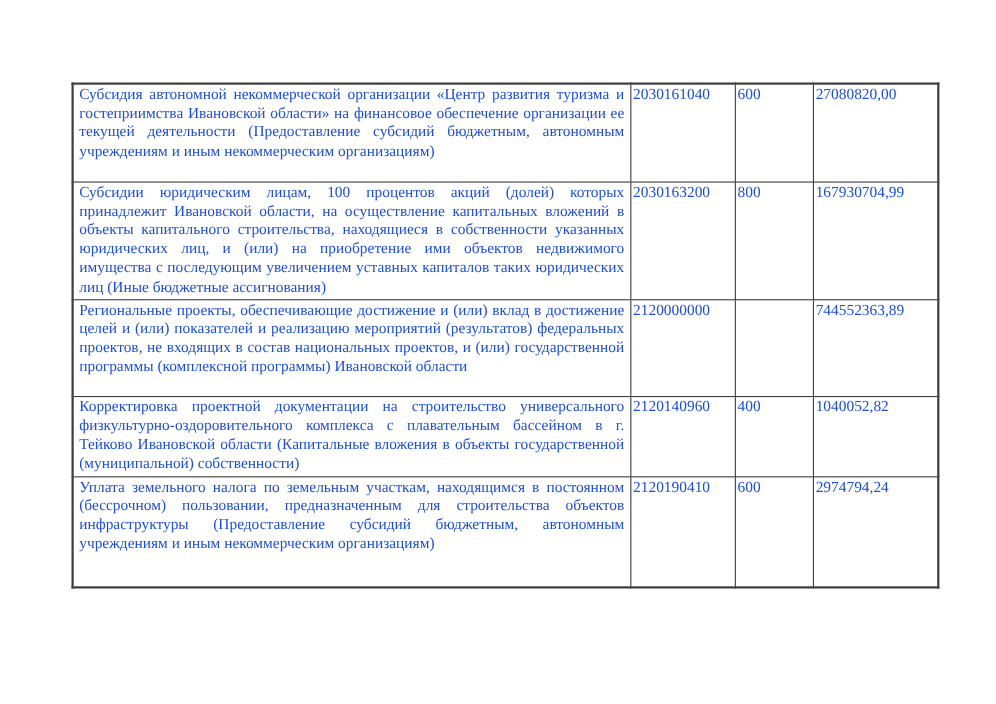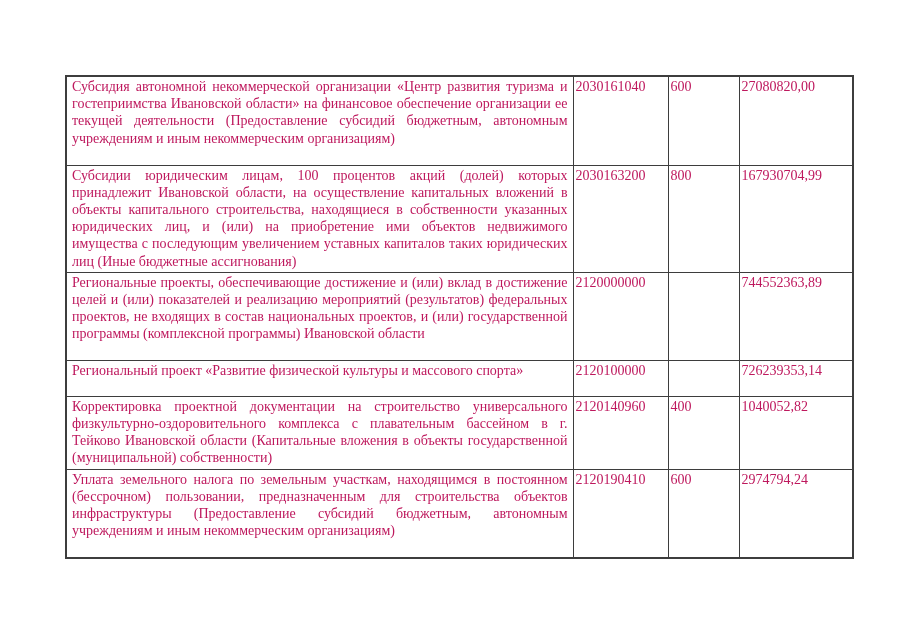--- a/index.html
+++ b/index.html
@@ -34,21 +34,21 @@
     border-collapse: collapse;
     table-layout: fixed;
     border: 2px solid #3d3d3d;
   }
   .budget-table td {
     border: 1px solid #3d3d3d;
     vertical-align: top;
     font-size: 14px;
     line-height: 17.2px;
     padding: 1px 5px 2px 5px;
-    color: #be185d;
+    color: #1d4ed8;
     overflow: hidden;
   }
   .budget-table td.desc {
     text-align: justify;
     text-align-last: left;
   }
   .budget-table td.num {
     text-align: left;
     padding: 1px 2px 2px 2px;
   }
@@ -56,21 +56,21 @@
   .col-code   { width: 95px; }
   .col-type   { width: 71px; }
   .col-amount { width: 114px; }
 
   tr.r1 { height: 89px; }
   tr.r2 { height: 105px; }
   tr.r3 { height: 34px; }
   tr.r4 { height: 88px; }
   tr.r5 { height: 36px; }
   tr.r6 { height: 69px; margin-top: 12px; }
-  tr.r7 { height: 89px; }
+  tr.r7 { height: 101px; }
 
   tr.row-bold td {
     font-weight: bold;
   }
 </style>
 </head>
 <body>
 
 <div class="sheet">
 
@@ -94,26 +94,20 @@
         <td class="num">2030163200</td>
         <td class="num">800</td>
         <td class="num">167930704,99</td>
       </tr>
       <tr class="r4">
         <td class="desc">Региональные проекты, обеспечивающие достижение и (или) вклад в достижение целей и (или) показателей и реализацию мероприятий (результатов) федеральных проектов, не входящих в состав национальных проектов, и (или) государственной программы (комплексной программы) Ивановской области</td>
         <td class="num">2120000000</td>
         <td class="num"></td>
         <td class="num">744552363,89</td>
       </tr>
-      <tr class="r5">
-        <td class="desc">Региональный проект «Развитие физической культуры и массового спорта»</td>
-        <td class="num">2120100000</td>
-        <td class="num"></td>
-        <td class="num">726239353,14</td>
-      </tr>
       <tr class="r6">
         <td class="desc">Корректировка проектной документации на строительство универсального физкультурно-оздоровительного комплекса с плавательным бассейном в г. Тейково Ивановской области (Капитальные вложения в объекты государственной (муниципальной) собственности)</td>
         <td class="num">2120140960</td>
         <td class="num">400</td>
         <td class="num">1040052,82</td>
       </tr>
       <tr class="r7">
         <td class="desc">Уплата земельного налога по земельным участкам, находящимся в постоянном (бессрочном) пользовании, предназначенным для строительства объектов инфраструктуры (Предоставление субсидий бюджетным, автономным учреждениям и иным некоммерческим организациям)</td>
         <td class="num">2120190410</td>
         <td class="num">600</td>

